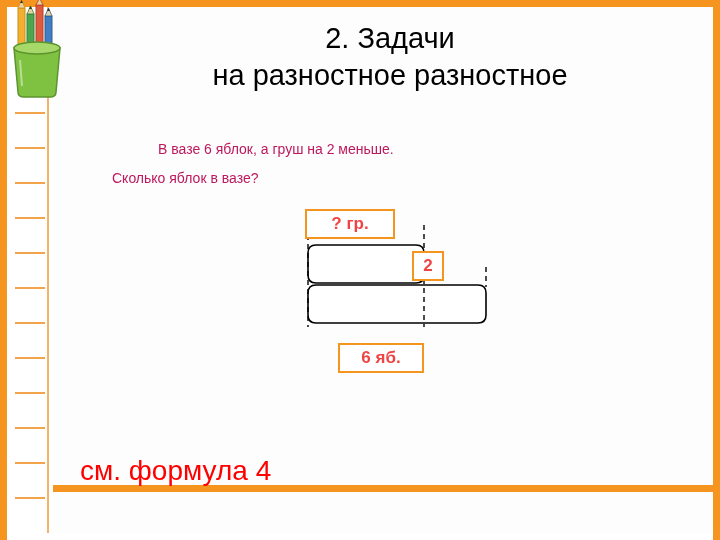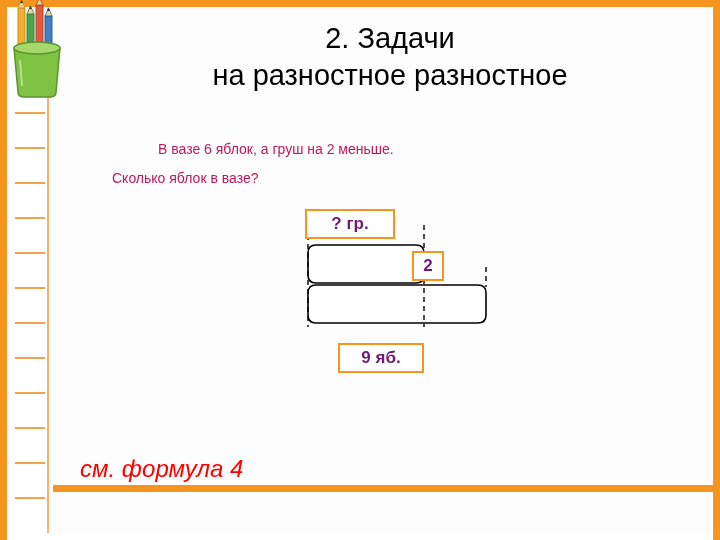--- a/index.html
+++ b/index.html
@@ -118,21 +118,21 @@
     top: 205px;
     width: 220px;
     height: 175px;
   }
   .label-box {
     position: absolute;
     border: 2px solid #F5951F;
     background: #ffffff;
     font-size: 17px;
     font-weight: bold;
-    color: #701a75;
+    color: #ef4444;
     text-align: center;
     line-height: 26px;
     box-sizing: border-box;
   }
   #lbl-top {
     left: 15px; top: 4px;
     width: 90px; height: 30px;
   }
   #lbl-diff {
     left: 122px; top: 46px;
@@ -151,22 +151,21 @@
     font-size: 21px;
     line-height: 31px;
     font-style: italic;
     color: #000000;
   }
   .solution div { white-space: nowrap; }
   .note {
     position: absolute;
     left: 80px;
     top: 455px;
-    font-size: 24px;
-    font-style: italic;
+    font-size: 28px;
     color: #FF0000;
   }
 </style>
 </head>
 <body>
 
 <div class="slide">
 
   <div class="inner-bg"></div>
 
@@ -231,19 +230,19 @@
       <path d="M18,48 L18,70 Q18,78 26,78 L126,78 Q134,78 134,70 L134,48 Q134,40 126,40 L26,40 Q18,40 18,48 Z" fill="#ffffff" stroke="#000000" stroke-width="1.6"></path>
 
       <path d="M18,88 L18,110 Q18,118 26,118 L188,118 Q196,118 196,110 L196,88 Q196,80 188,80 L26,80 Q18,80 18,88 Z" fill="#ffffff" stroke="#000000" stroke-width="1.6"></path>
 
       <line x1="18" y1="30" x2="18" y2="122" stroke="#000000" stroke-width="1.4" stroke-dasharray="5,4"></line>
       <line x1="134" y1="20" x2="134" y2="122" stroke="#000000" stroke-width="1.4" stroke-dasharray="5,4"></line>
       <line x1="196" y1="62" x2="196" y2="82" stroke="#000000" stroke-width="1.4" stroke-dasharray="5,4"></line>
     </svg>
     <div class="label-box" id="lbl-top">? гр.</div>
     <div class="label-box" id="lbl-diff">2</div>
-    <div class="label-box" id="lbl-bottom">9 яб.</div>
+    <div class="label-box" id="lbl-bottom">6 яб.</div>
   </div>
 
 
   <div class="note">см. формула 4</div>
 
 </div>
 
 </body></html>

